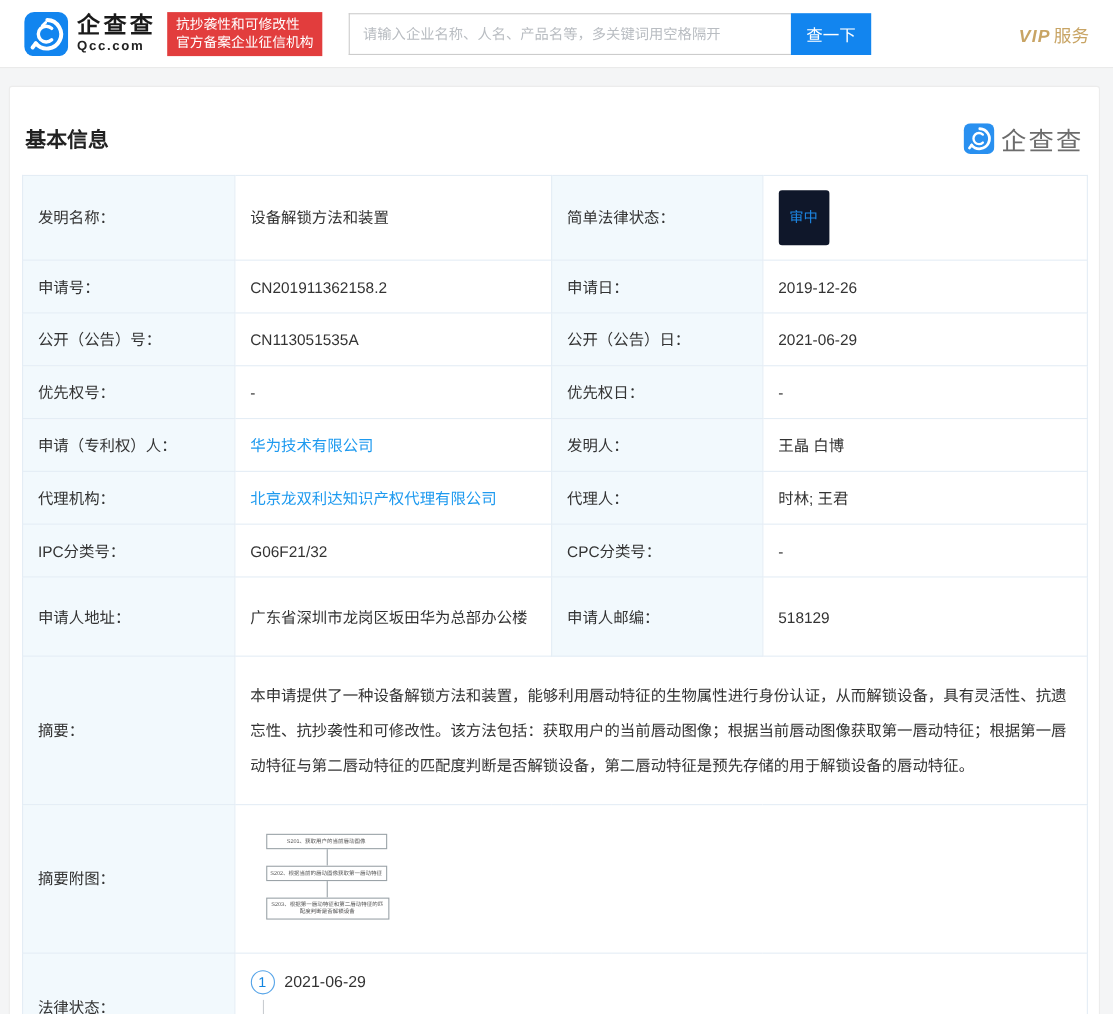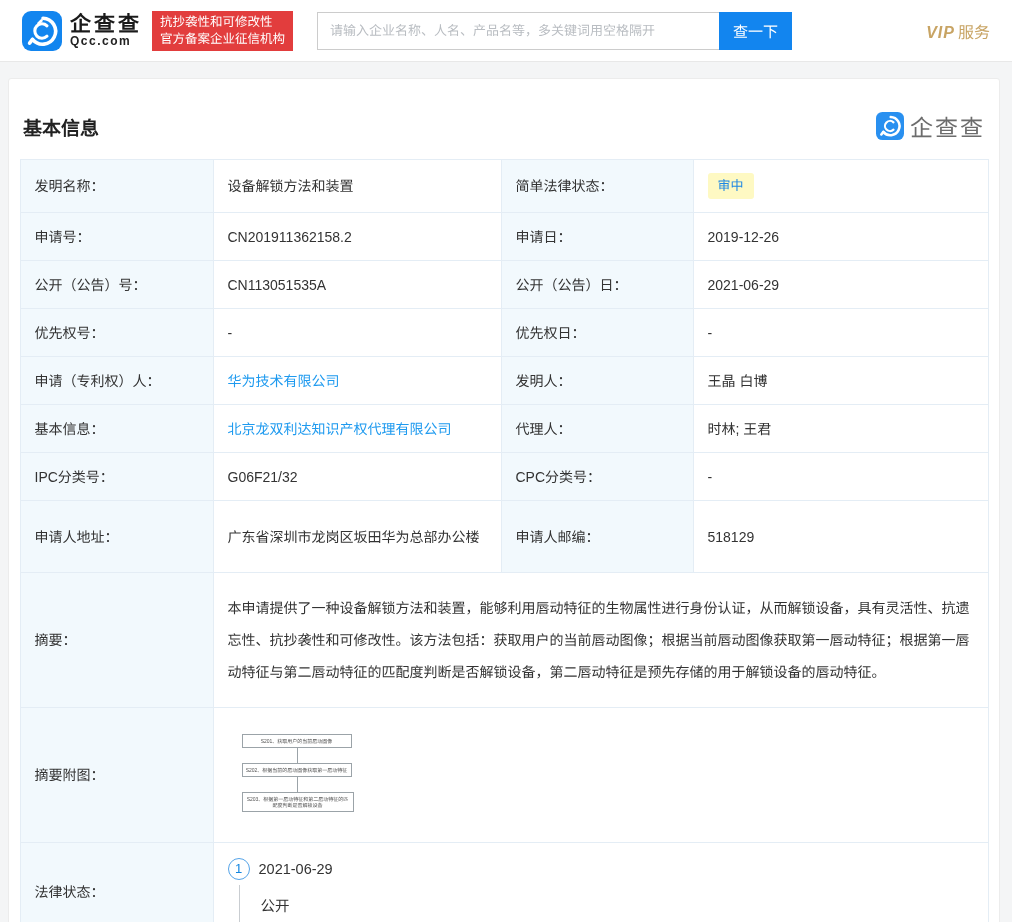--- a/index.html
+++ b/index.html
@@ -37,22 +37,22 @@
   .watermark-txt { margin-left:6px; font-size:23px; color:#5d5d5d; letter-spacing:2px; font-weight:500; }
 
   
   .info-table { width:968px; margin:0 auto; border-collapse:collapse;
     table-layout:fixed; font-size:14px; color:#333; }
   .info-table td { border:1px solid #e4edf5; padding:13px 14px; vertical-align:middle;
     word-break:break-all; line-height:20px; }
   .info-table td.lbl { background:#f2f9fd; color:#333; }
   .row-h { height:48px; }
   a.cell-link { color:#1e9aef; text-decoration:none; cursor:pointer; }
-  .status-badge { display:inline-block; background:#fef9c3; color:#1d87e4;
-    font-size:13px; line-height:16px; padding:5px 10px; border-radius:3px; }
+  .status-badge { display:inline-block; background:#0f172a; color:#1d87e4;
+    font-size:13px; line-height:16px; padding:17px 10px; border-radius:3px; }
   .abstract { line-height:32px; padding:6px 0; }
 
   
   .fc { padding:10px 0 14px 0; cursor:pointer; }
   .fc-box { width:110px; border:1px solid #9ba3a8; margin-left:14px; background:#fff;
     font-size:5px; line-height:6px; color:#555; text-align:center; padding:3px 2px; }
   .fc-box.b3 { width:112px; }
   .fc-line { width:1px; height:15px; background:#9ba3a8; margin-left:69px; }
 
   
@@ -152,21 +152,21 @@
     </tr>
 
     <tr class="row-h">
       <td class="lbl">申请（专利权）人：</td>
       <td><a class="cell-link">华为技术有限公司</a></td>
       <td class="lbl">发明人：</td>
       <td>王晶 白博</td>
     </tr>
 
     <tr class="row-h">
-      <td class="lbl">基本信息：</td>
+      <td class="lbl">代理机构：</td>
       <td><a class="cell-link">北京龙双利达知识产权代理有限公司</a></td>
       <td class="lbl">代理人：</td>
       <td>时林; 王君</td>
     </tr>
 
     <tr class="row-h">
       <td class="lbl">IPC分类号：</td>
       <td>G06F21/32</td>
       <td class="lbl">CPC分类号：</td>
       <td>-</td>

